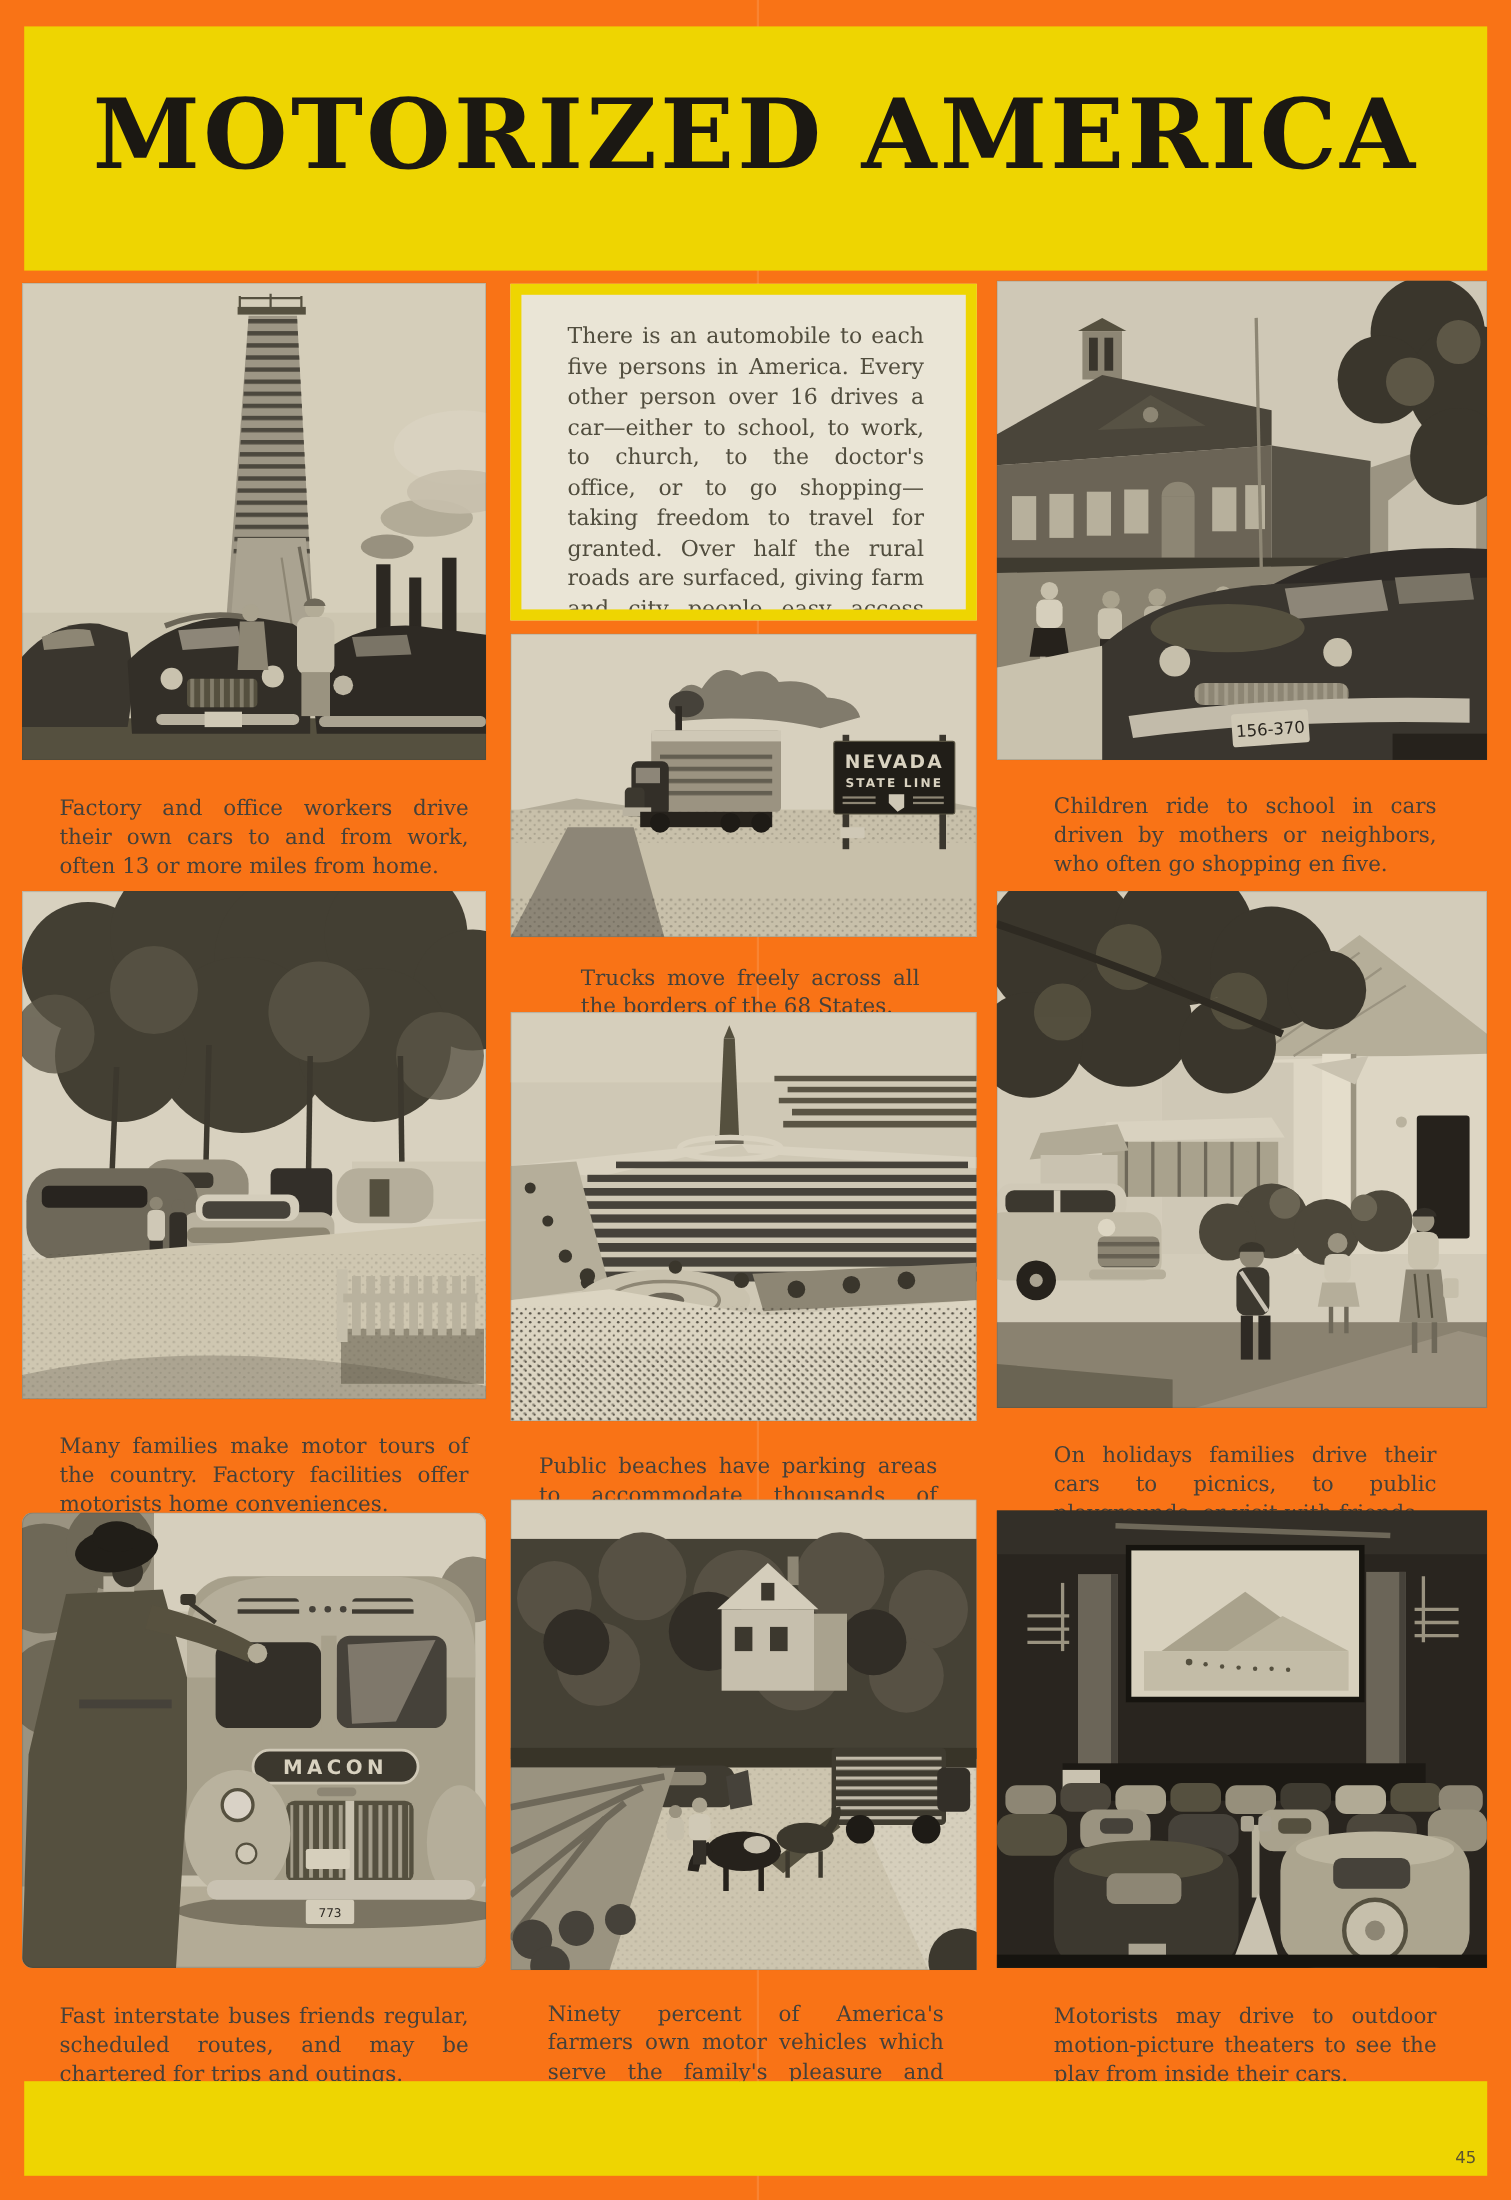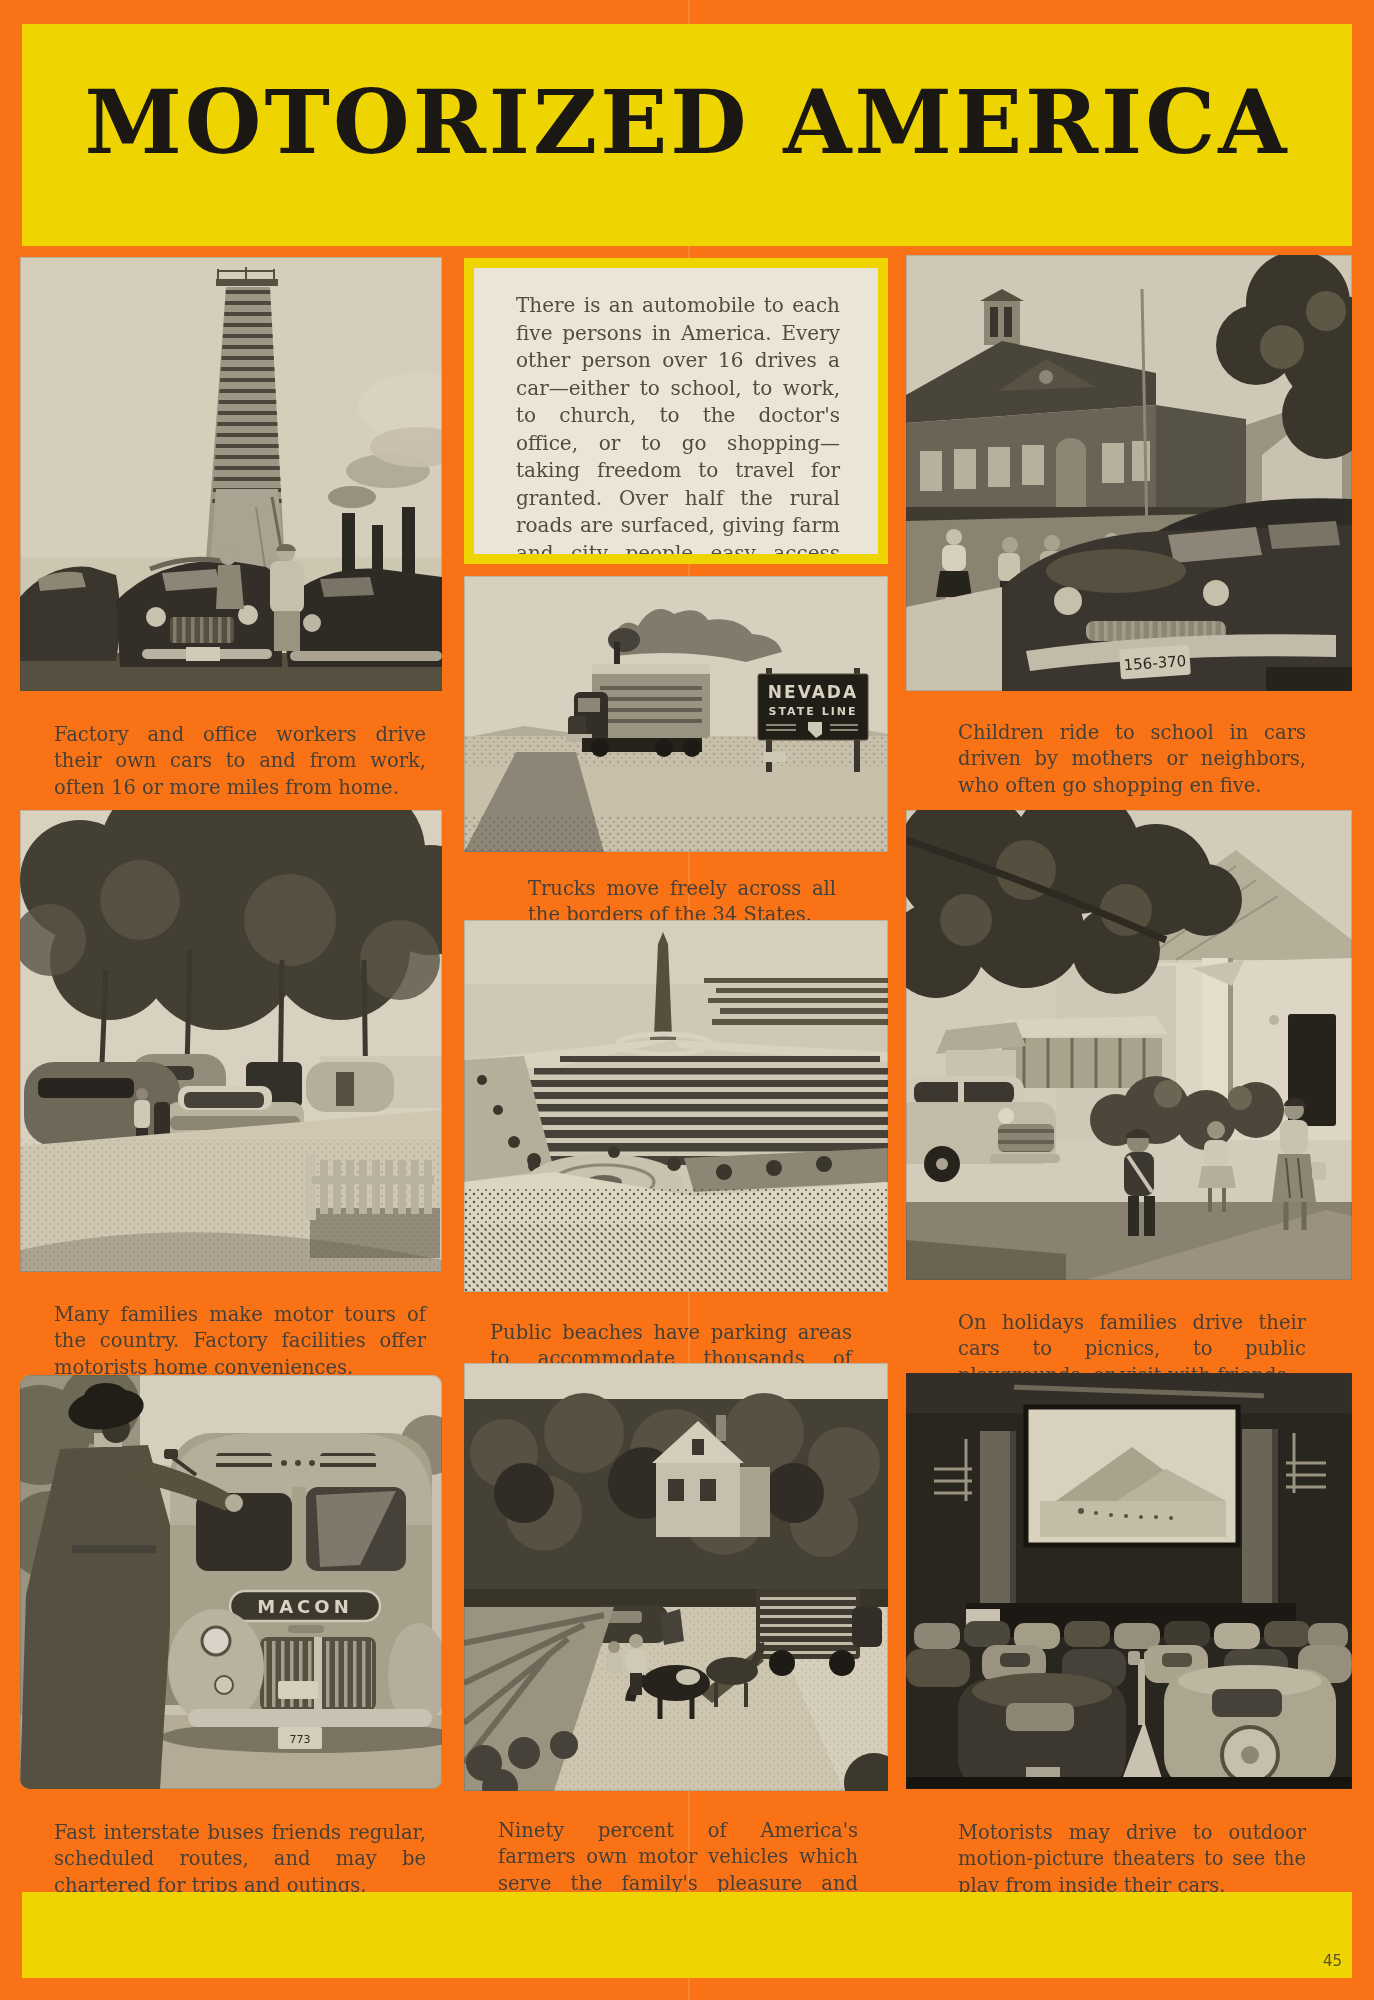--- a/index.html
+++ b/index.html
@@ -96,21 +96,21 @@
       <g>
         <circle cx="208" cy="300" r="8" fill="#aaa38f"></circle>
         <polygon points="198,308 220,308 224,352 196,352" fill="#8d8674"></polygon>
         <circle cx="266" cy="296" r="9" fill="#b3ac97"></circle>
         <path d="M256,294 a10,7 0 0 1 20,0" fill="#6e6859"></path>
         <rect x="250" y="304" width="34" height="52" rx="8" fill="#c6bfab"></rect>
         <rect x="254" y="354" width="26" height="40" fill="#9a9380"></rect>
       </g>
     </svg>
   </figure>
-  <p class="cap l" style="left:20px;top:702px;width:422px;">Factory and office workers drive their own cars to and from work, often 16 or more miles from home.</p>
+  <p class="cap l" style="left:20px;top:702px;width:422px;">Factory and office workers drive their own cars to and from work, often 13 or more miles from home.</p>
 
   <figure class="ph" style="left:20px;top:810px;width:422px;height:462px;">
     <svg viewBox="0 0 422 462" preserveAspectRatio="none">
       <rect width="422" height="462" fill="#d8d1bf"></rect>
       <g fill="#433f33">
         <circle cx="60" cy="70" r="60"></circle>
           <circle cx="150" cy="40" r="70"></circle>
           <circle cx="250" cy="60" r="75"></circle>
         <circle cx="340" cy="40" r="65"></circle>
           <circle cx="410" cy="90" r="55"></circle>
@@ -281,21 +281,21 @@
         <polygon points="344,146 358,146 358,158 352,162 344,154" fill="#cfc8b6"></polygon>
         <rect x="302" y="148" width="30" height="2" fill="#8d8674"></rect>
           <rect x="302" y="153" width="30" height="2" fill="#8d8674"></rect>
         <rect x="366" y="148" width="28" height="2" fill="#8d8674"></rect>
           <rect x="366" y="153" width="28" height="2" fill="#8d8674"></rect>
         <rect x="300" y="176" width="22" height="10" fill="#cfc8b6"></rect>
       </g>
       <rect y="240" width="424" height="36" fill="url(#stip)" opacity=".3"></rect>
     </svg>
   </figure>
-  <p class="cap m2" style="left:464px;top:856px;width:424px;">Trucks move freely across all the borders of the 34 States.</p>
+  <p class="cap m2" style="left:464px;top:856px;width:424px;">Trucks move freely across all the borders of the 68 States.</p>
 
   <figure class="ph" style="left:464px;top:920px;width:424px;height:372px;">
     <svg viewBox="0 0 424 372" preserveAspectRatio="none">
       <rect width="424" height="372" fill="#cfc8b5"></rect>
       <rect width="424" height="64" fill="#d6cfbc"></rect>
       <g fill="#5a5444">
         <rect x="240" y="58" width="184" height="5"></rect>
           <rect x="252" y="68" width="172" height="5"></rect>
         <rect x="244" y="78" width="180" height="5"></rect>
           <rect x="256" y="88" width="168" height="6"></rect>

